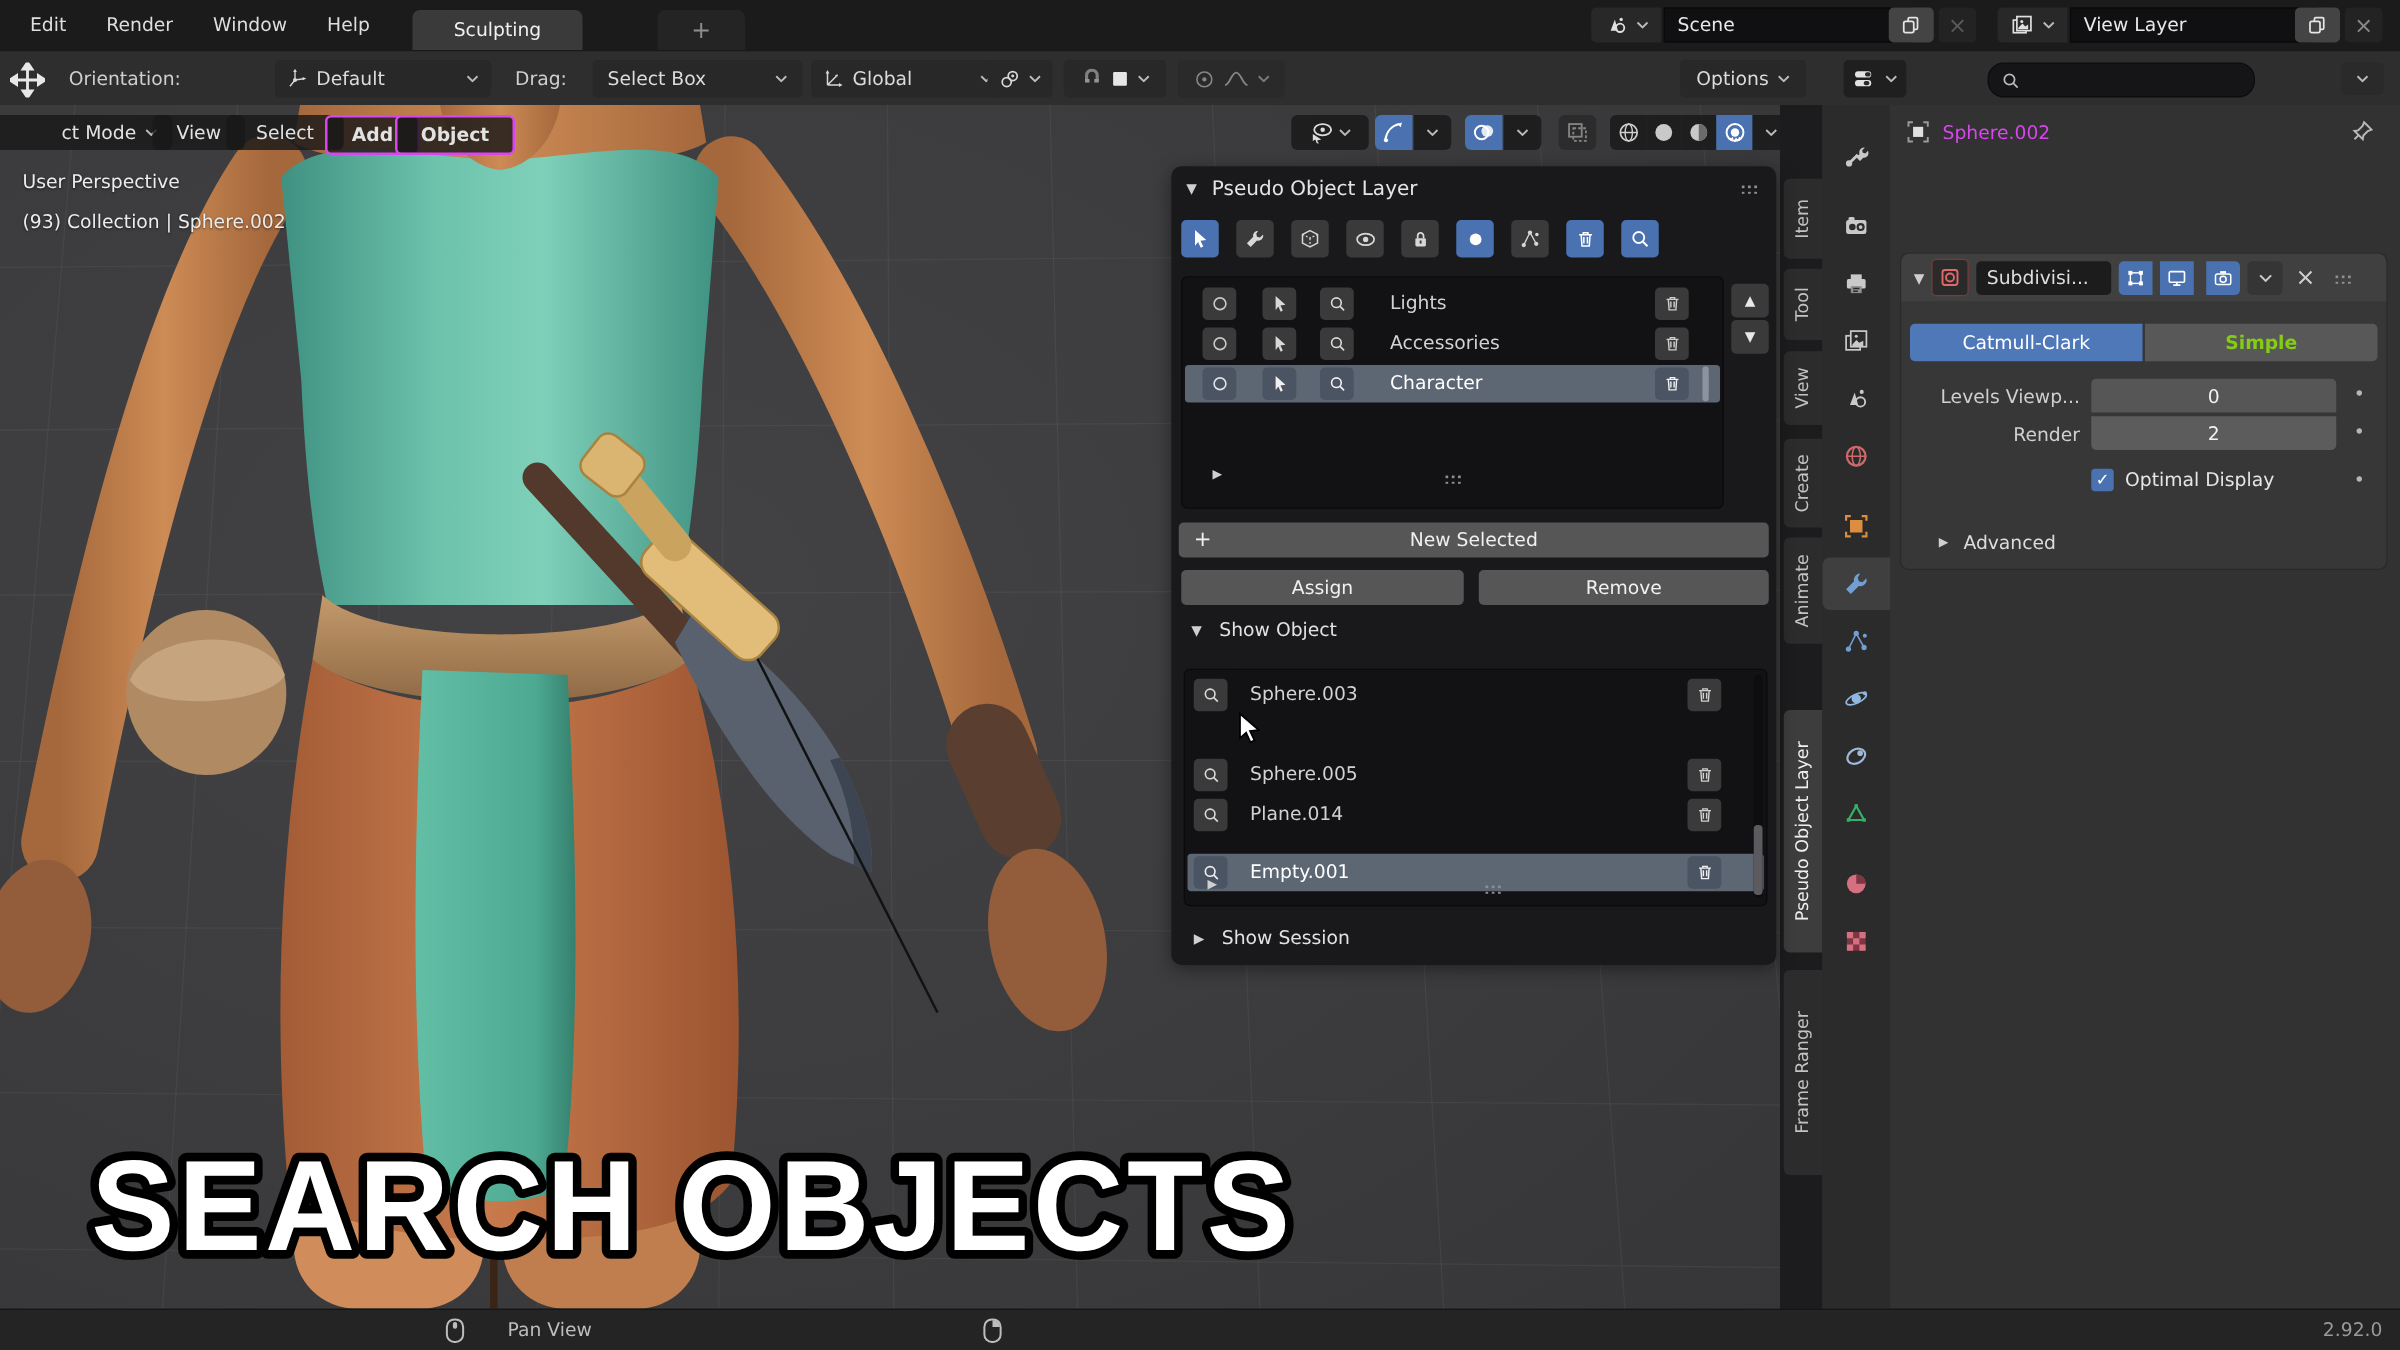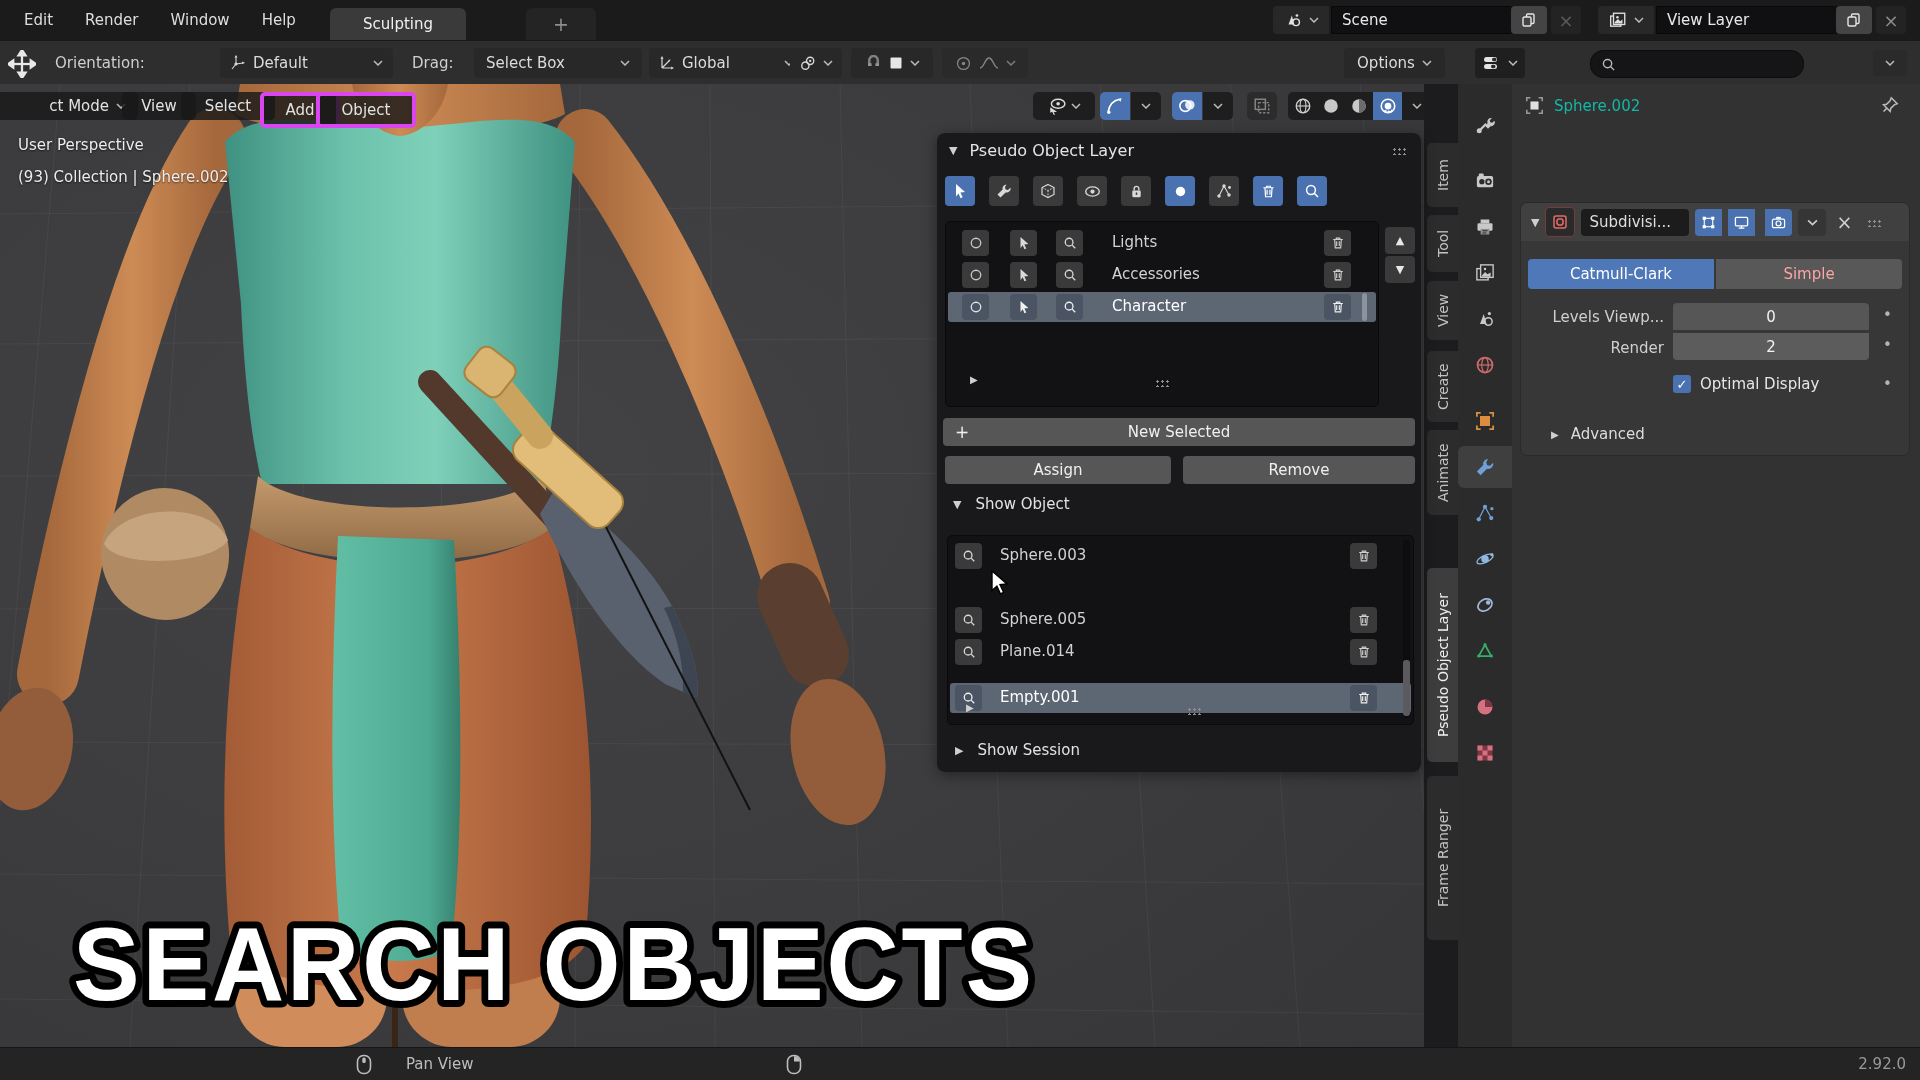--- a/index.html
+++ b/index.html
@@ -15,21 +15,21 @@
   
   .chip{display:flex;align-items:center;justify-content:center;background:#282828;border-radius:4px;color:#dcdcdc;gap:7px;}
   .darkfield{background:#101012;border:1px solid #090909;color:#e8e8e8;display:flex;align-items:center;padding:0 10px;}
   .iconbtn{display:flex;align-items:center;justify-content:center;border-radius:4px;background:#3a3a3a;}
   .iconbtn.blue{background:#4a72b0;}
   #toolbar{left:0;top:40px;width:1920px;height:44px;background:#2e2e2e;border-top:1px solid #1a1a1a;box-sizing:border-box;}
   .tlabel{color:#cfcfcf;}
   
   #viewport{left:0;top:84px;width:1424px;height:963px;background:#3c3c3e;overflow:hidden;}
   .vchip{position:absolute;top:8px;height:28px;background:rgba(24,24,24,.82);border-radius:5px;display:flex;align-items:center;justify-content:center;gap:7px;color:#e2e2e2;padding:0 12px;}
-  .vchip.outlined{border:4px solid #d946ef;}
+  .vchip.outlined{border:2px solid #d946ef;font-weight:bold;}
   .vicon{position:absolute;top:8px;height:28px;background:rgba(24,24,24,.82);display:flex;align-items:center;justify-content:center;}
   .vicon.blue{background:#4a72b0;}
   .info{color:#ececec;text-shadow:0 1px 2px rgba(0,0,0,.6);}
   
   #panel{left:937px;top:133px;width:484px;height:639px;background:rgba(24,24,27,.96);border-radius:8px;box-shadow:0 3px 14px rgba(0,0,0,.4);z-index:5;}
   .ptitle{color:#e4e4e4;}
   .listbox{background:#121215;border:1px solid #0a0a0c;border-radius:5px;}
   .lrow{position:absolute;left:2px;right:2px;height:30px;}
   .lrow.sel{background:#5d6673;border-radius:3px;}
   .lname{color:#d2d2d2;}
@@ -780,21 +780,21 @@
       </div>
   </div>
 
   <div class="abs" style="left:54px;top:0;width:408px;height:963px;">
 
     <div class="abs row" style="left:13px;top:12px;gap:10px;">
       <svg width="19" height="19" viewBox="0 0 16 16">
           <rect x="4.6" y="4.6" width="6.8" height="6.8" fill="#e0e0e0"></rect>
           <path d="M1.5 4.5v-3h3M11.5 1.5h3v3M14.5 11.5v3h-3M4.5 14.5h-3v-3" fill="none" stroke="#9a9a9a" stroke-width="1.3"></path>
         </svg>
-      <span style="color:#14b8a6;">Sphere.002</span>
+      <span style="color:#d946ef;">Sphere.002</span>
     </div>
     <svg class="abs" style="left:368px;top:12px;" width="19" height="19" viewBox="0 0 16 16">
         <path d="M9.5 1.5 14.5 6.5 12 7.5 9 10.5 8.6 13 3 7.4 5.5 7 8.5 4Z" fill="none" stroke="#b9b9b9" stroke-width="1.3"></path>
         <line x1="3" y1="13" x2="6" y2="10" stroke="#b9b9b9" stroke-width="1.3"></line>
       </svg>
 
 
     <div class="abs" style="left:8px;top:118px;width:390px;height:254px;background:#373737;border-radius:7px;border:1px solid #2a2a2a;box-sizing:border-box;">
       <div class="abs row" style="left:0;top:0;width:100%;height:38px;background:#404040;border-radius:7px 7px 0 0;padding:0 10px;box-sizing:border-box;gap:6px;">
         <span class="tri">▼</span>
@@ -837,21 +837,21 @@
         </div>
         <span style="color:#cfcfcf;font-size:19px;margin-left:4px;">×</span>
         <div class="dragdots" style="margin-left:8px;"></div>
       </div>
 
       <div class="abs row" style="left:7px;top:56px;width:378px;height:30px;">
         <div class="row" style="width:186px;height:30px;background:#4f78b8;border-radius:4px 0 0 4px;justify-content:center;">
             <span style="color:#fff;">Catmull-Clark</span>
           </div>
         <div class="row" style="width:186px;height:30px;background:#585858;border-radius:0 4px 4px 0;justify-content:center;margin-left:2px;">
-            <span style="color:#fca5a5;">Simple</span>
+            <span style="color:#84cc16;font-weight:bold;">Simple</span>
           </div>
       </div>
 
       <span class="abs plabel" style="left:0;top:105px;width:143px;text-align:right;display:block;">Levels Viewp...</span>
       <div class="abs value" style="left:152px;top:100px;width:196px;height:27px;border-radius:4px 4px 0 0;">
           <span>0</span>
         </div>
       <span class="abs" style="left:362px;top:103px;color:#b5b5b5;">•</span>
       <span class="abs plabel" style="left:0;top:136px;width:143px;text-align:right;display:block;">Render</span>
       <div class="abs value" style="left:152px;top:130px;width:196px;height:27px;border-radius:0 0 4px 4px;background:#5c5c5c;">

